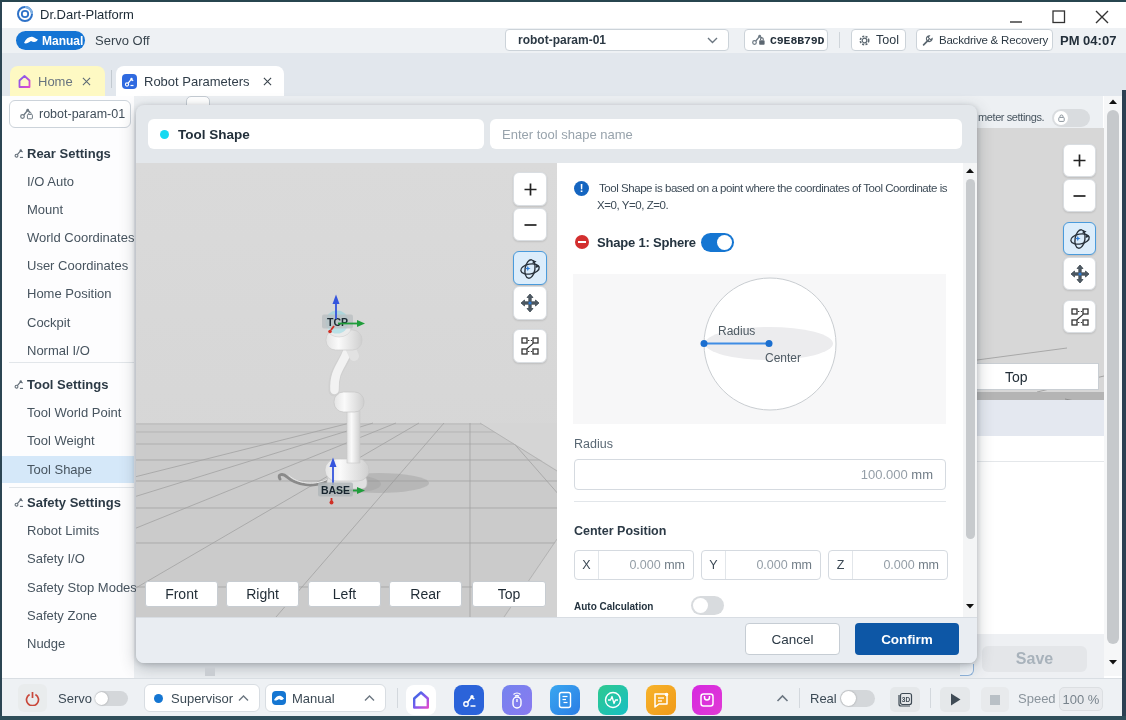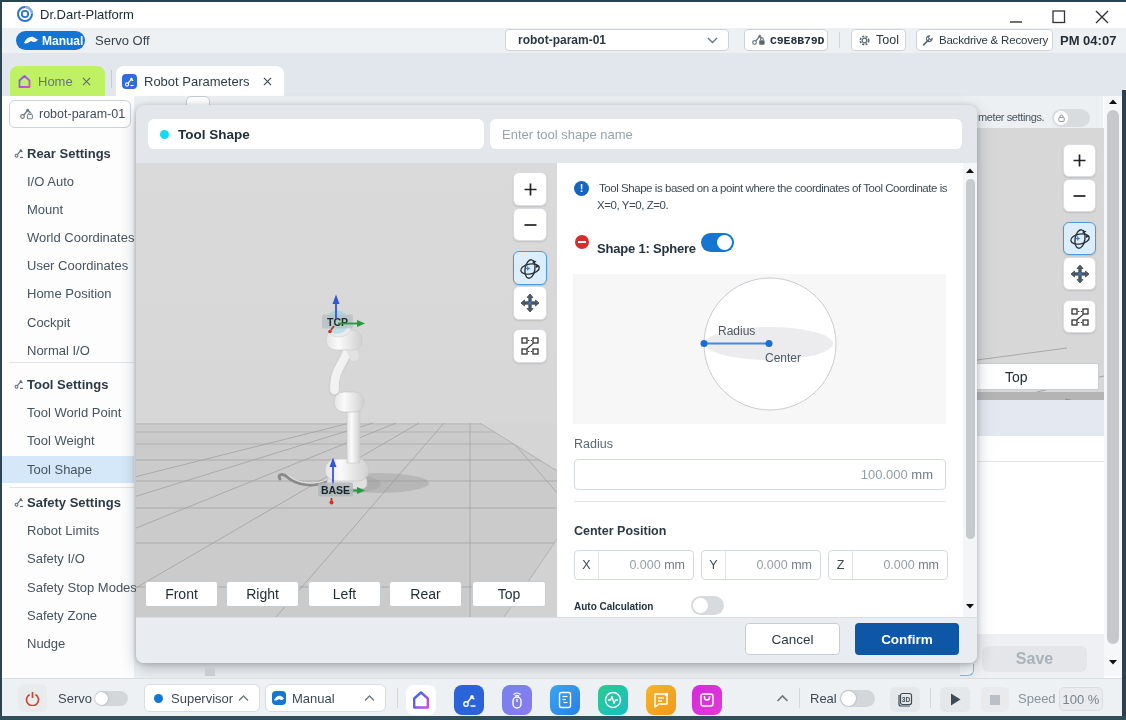--- a/index.html
+++ b/index.html
@@ -68,21 +68,21 @@
 <div class="a btn" style="left:916px;top:29px;width:137px;height:22px;">
   <svg width="13" height="13" viewBox="0 0 13 13">
     <path d="M11.2 4.6 A2.9 2.9 0 1 1 8.4 1.8 L7.2 3.4 L9.6 5.8 Z" fill="none" stroke="#5b6770" stroke-width="1.1"></path>
     <path d="M7.6 5.9 L2.6 10.9" stroke="#5b6770" stroke-width="1.7" stroke-linecap="round"></path>
   </svg>
   <span style="font-size:11.5px;letter-spacing:-0.2px;color:#2c3944;margin-left:5px;">Backdrive &amp; Recovery</span>
 </div>
 <div class="a" style="left:1060px;top:33px;font-size:13px;font-weight:bold;color:#232f3a;">PM 04:07</div>
 
 <div class="a" style="left:0;top:53px;width:1126px;height:43px;background:#e2e7ed;"></div>
-<div class="a" style="left:10px;top:66px;width:95px;height:30px;background:#bef264;border-radius:8px 8px 0 0;display:flex;align-items:center;">
+<div class="a" style="left:10px;top:66px;width:95px;height:30px;background:#fef9c3;border-radius:8px 8px 0 0;display:flex;align-items:center;">
   <svg style="margin-left:7px;" width="15" height="15" viewBox="0 0 15 15">
     <defs>
         <linearGradient id="hg" x1="0" y1="0" x2="1" y2="1">
           <stop offset="0" stop-color="#7a5bef"></stop>
           <stop offset="1" stop-color="#e04ace"></stop>
         </linearGradient>
       </defs>
     <path d="M2.5 6.5 L7.5 2 L12.5 6.5 V13 H2.5 Z" fill="none" stroke="url(#hg)" stroke-width="1.8" stroke-linejoin="round"></path>
   </svg>
   <span style="font-size:13px;color:#68747f;margin-left:6px;">Home</span>
@@ -384,21 +384,21 @@
       <span style="font-size:14px;color:#1f2b35;">Top</span>
     </div>
 
   <div class="a" style="left:557px;top:163px;width:420px;height:454px;background:#fff;"></div>
   <div id="panel">
     <div class="a" style="left:574px;top:181px;width:15px;height:15px;border-radius:50%;background:#1565c0;color:#fff;font-size:11px;font-weight:bold;text-align:center;line-height:15px;">!</div>
     <div class="a" style="left:599px;top:182px;font-size:11.5px;letter-spacing:-0.45px;color:#3d4b57;white-space:nowrap;">Tool Shape is based on a point where the coordinates of Tool Coordinate is</div>
     <div class="a" style="left:597px;top:199px;font-size:11.5px;letter-spacing:-0.45px;color:#3d4b57;white-space:nowrap;">X=0, Y=0, Z=0.</div>
     <div class="a" style="left:575px;top:235px;width:14px;height:14px;border-radius:50%;background:#d32f2f;"></div>
     <div class="a" style="left:578px;top:241px;width:8px;height:2px;background:#fff;"></div>
-    <div class="a" style="left:597px;top:235px;font-size:13px;letter-spacing:-0.2px;font-weight:bold;color:#24333f;white-space:nowrap;margin-top:6px;">Shape 1: Sphere</div>
+    <div class="a" style="left:597px;top:235px;font-size:13px;letter-spacing:-0.2px;font-weight:bold;color:#24333f;white-space:nowrap;">Shape 1: Sphere</div>
     <div class="a" style="left:701px;top:233px;width:33px;height:19px;background:#1576d2;border-radius:9.5px;">
       <div style="position:absolute;right:2px;top:2px;width:15px;height:15px;background:#fff;border-radius:50%;"></div>
     </div>
 
     <div class="a" style="left:573px;top:274px;width:373px;height:150px;background:#f7f7f8;"></div>
     <svg class="a" style="left:573px;top:274px;" width="373" height="150" viewBox="0 0 373 150">
       <circle cx="197" cy="70" r="66" fill="#fff" stroke="#c9cdd1" stroke-width="1"></circle>
       <ellipse cx="196" cy="69.5" rx="64" ry="16.5" fill="#ececee"></ellipse>
       <line x1="131" y1="69.5" x2="196" y2="69.5" stroke="#3e8ce4" stroke-width="2"></line>
       <circle cx="131" cy="69.5" r="3.5" fill="#1b6fd0"></circle>

